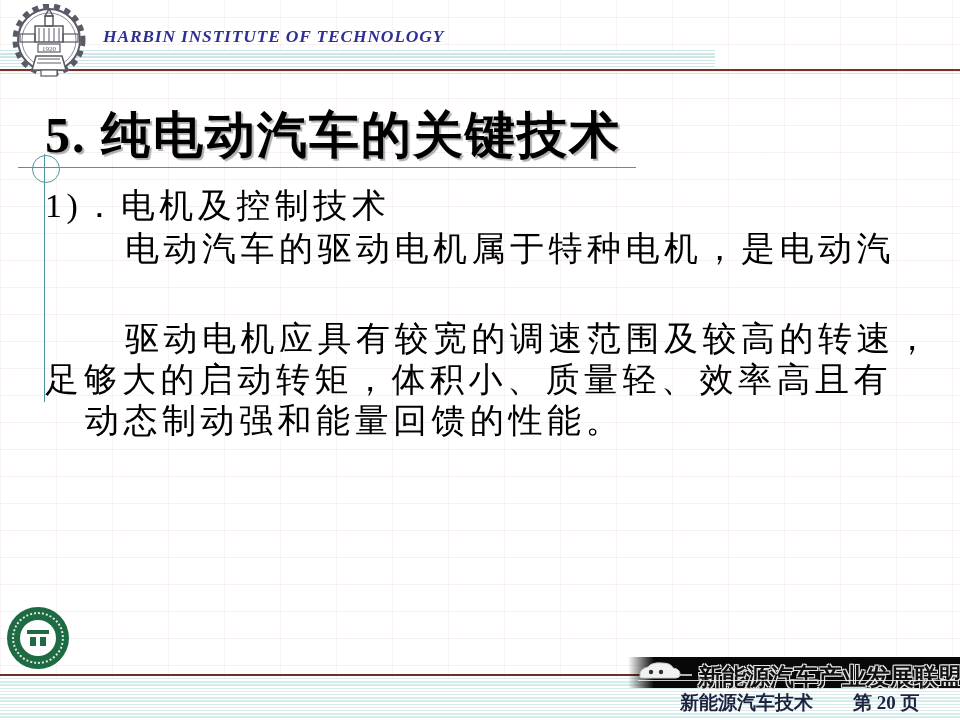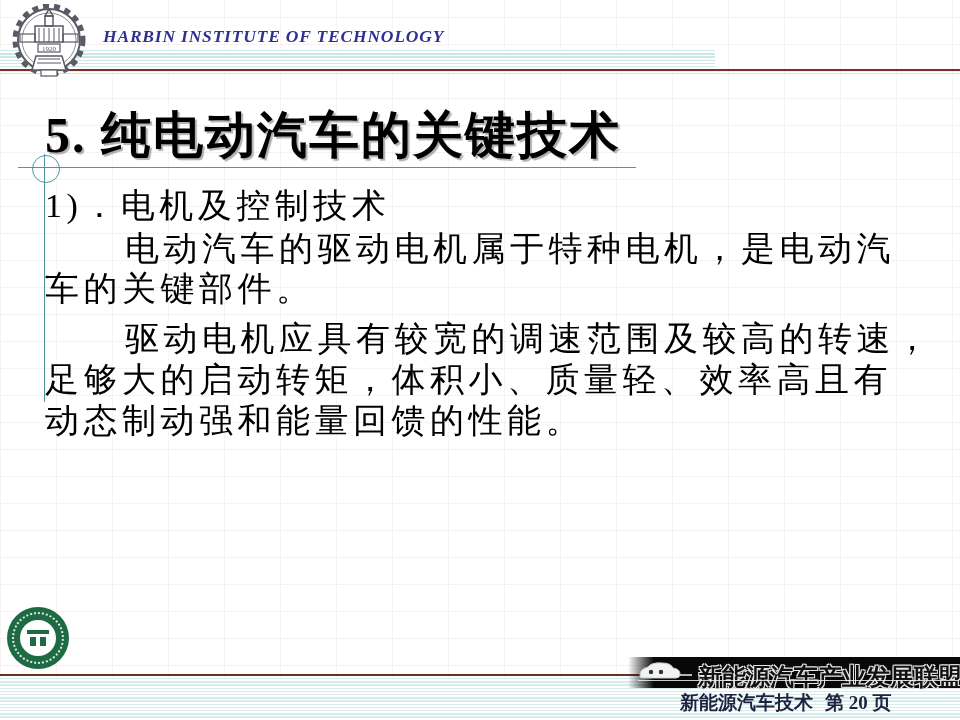--- a/index.html
+++ b/index.html
@@ -32,21 +32,21 @@
     position:absolute;left:32px;top:155px;width:26px;height:26px;border-radius:50%;
     border:1px solid #4f96a0;background:transparent;
   }
   .v-rule{position:absolute;left:44px;top:154px;width:1px;height:248px;background:#4f96a0;}
   .bline{position:absolute;left:45px;font-size:34px;letter-spacing:4.5px;white-space:nowrap;color:#000;}
   .b0{top:183px;}
   .b1{top:226px;padding-left:80px;font-family:Liberation Serif, serif;}
   .b2{top:266px;}
   .b3{top:316px;padding-left:80px;}
   .b4{top:357px;}
-  .b5{top:398px;}
+  .b5{top:398px;margin-left:40px;}
   
   .bottom-stripes{
     position:absolute;left:0;top:678px;width:960px;height:42px;
     background:repeating-linear-gradient(180deg,#d8ecec 0 1.4px,#ffffff 1.4px 3.2px);
   }
   .maroon-rule-bottom{position:absolute;left:0;top:674px;width:960px;height:2px;background:#6e2f24;}
   .seal-logo{position:absolute;left:7px;top:607px;width:62px;height:62px;border-radius:50%;
     background:#1e6b43;z-index:6;}
   .seal-dotring{position:absolute;left:5px;top:5px;right:5px;bottom:5px;border-radius:50%;
     border:2px dotted rgba(255,255,255,.85);}
@@ -63,21 +63,21 @@
     display:flex;align-items:center;
   }
   .banner-underline{position:absolute;left:10px;right:2px;bottom:7px;height:1px;background:rgba(240,240,240,.85);}
   .alliance-text{
     position:absolute;left:70px;top:4px;font-size:24px;font-weight:bold;color:#111;
     letter-spacing:0px;white-space:nowrap;
     text-shadow:-1px -1px 0 #e6e6e6,1px -1px 0 #e6e6e6,-1px 1px 0 #e6e6e6,1px 1px 0 #e6e6e6;
   }
   .car-icon{position:absolute;left:8px;top:3px;width:56px;height:27px;}
   .footer-line{
-    position:absolute;left:680px;top:690px;width:240px;display:flex;gap:12px;
+    position:absolute;left:680px;top:690px;width:240px;display:flex;gap:40px;
     font-size:19px;font-weight:bold;color:#1c2340;white-space:nowrap;z-index:5;
   }
 </style>
 </head>
 <body>
 
 <div class="slide">
 
   <div class="header-stripes"></div>
   <div class="maroon-rule-top"></div>
@@ -109,21 +109,20 @@
 
   <div class="uni-name">HARBIN INSTITUTE OF TECHNOLOGY</div>
 
   <div class="page-title">5. 纯电动汽车的关键技术</div>
   <div class="title-rule"></div>
   <div class="deco-circle"></div>
   <div class="v-rule"></div>
 
   <div class="bline b0">1)．电机及控制技术</div>
   <div class="bline b1">电动汽车的驱动电机属于特种电机，是电动汽</div>
-  <div class="bline b2">车的关键部件。</div>
   <div class="bline b3">驱动电机应具有较宽的调速范围及较高的转速，</div>
   <div class="bline b4">足够大的启动转矩，体积小、质量轻、效率高且有</div>
   <div class="bline b5">动态制动强和能量回馈的性能。</div>
 
   <div class="bottom-stripes"></div>
   <div class="maroon-rule-bottom"></div>
 
   <div class="seal-logo">
     <div class="seal-dotring"></div>
     <div class="seal-center">

